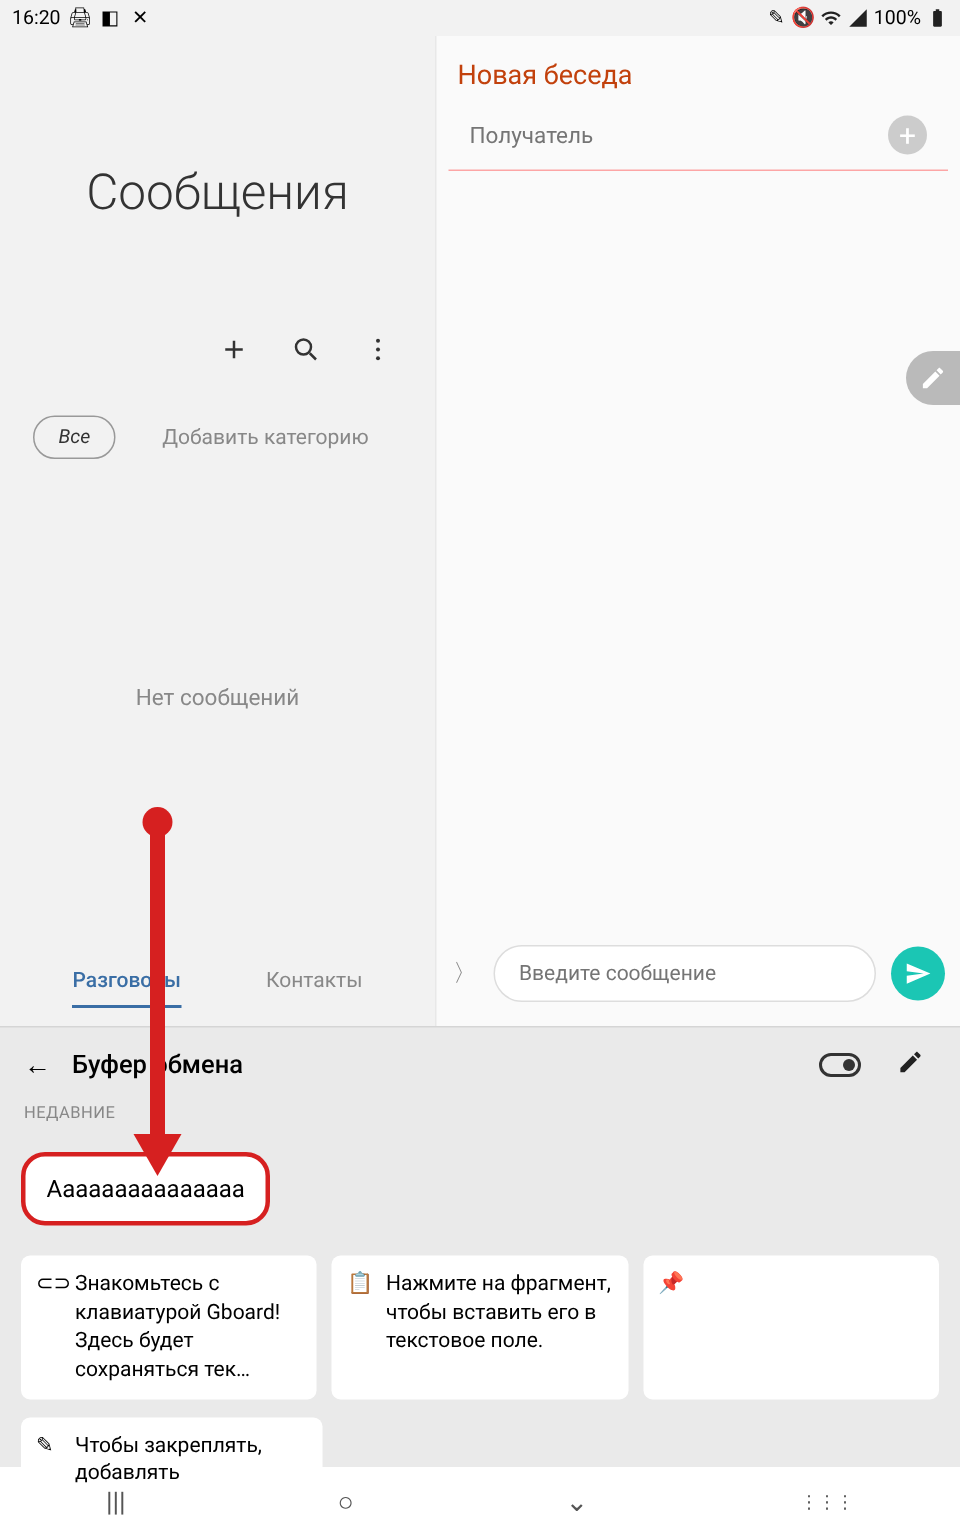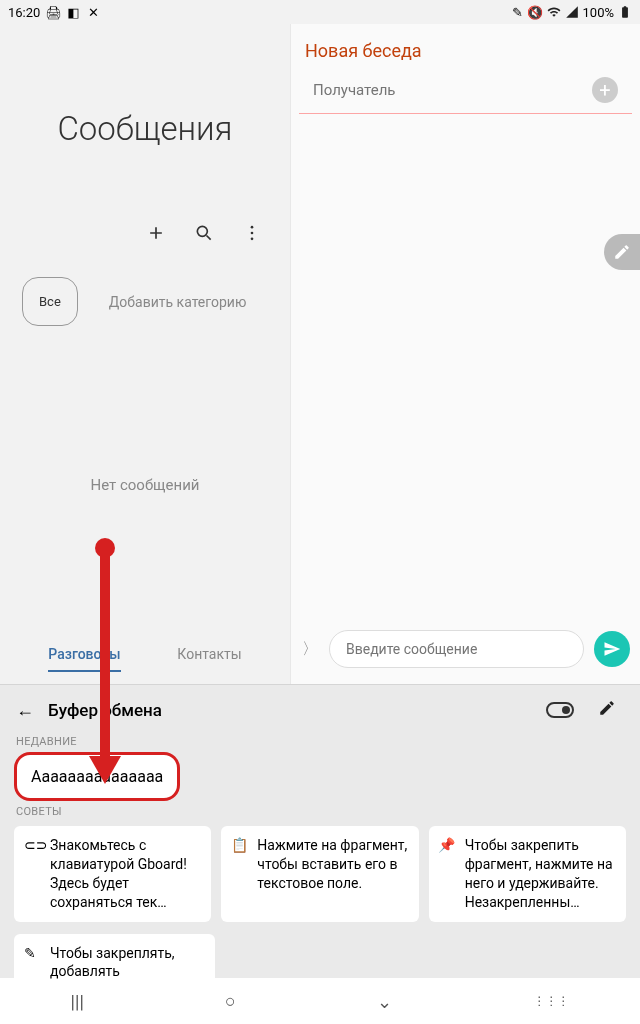--- a/index.html
+++ b/index.html
@@ -15,21 +15,21 @@
     .main { display: flex; height: 660px; }
     .left-pane { width: 290px; background: #f2f2f2; display: flex; flex-direction: column; position: relative; }
     .right-pane { flex: 1; background: #fafafa; display: flex; flex-direction: column; position: relative; border-left: 1px solid #e8e8e8; }
     
     .app-title { font-size: 33px; font-weight: 300; color: #333; text-align: center; margin-top: 85px; }
     
     .toolbar { display: flex; justify-content: flex-end; gap: 28px; padding: 0 28px; margin-top: 75px; }
     .toolbar .ic { width: 20px; height: 20px; display: flex; justify-content: center; align-items: center; color: #555; }
     
     .tag-row { display: flex; align-items: center; gap: 20px; padding: 0 22px; margin-top: 34px; }
-    .chip { border: 1px solid #999; border-radius: 16px; padding: 16px 16px; font-size: 13px; background: transparent; color: #333; }
+    .chip { border: 1px solid #999; border-radius: 16px; padding: 6px 16px; font-size: 13px; background: transparent; color: #333; font-style: italic; }
     .add-cat { font-size: 14px; color: #888; margin-left: 11px; }
     
     .empty-msg { text-align: center; margin-top: 150px; color: #888; font-size: 15px; }
     
     .bottom-tabs { position: absolute; bottom: 12px; left: 0; right: 0; display: flex; justify-content: space-around; padding: 0 20px; font-size: 14px; }
     .tab { color: #888; padding: 8px 0; }
     .tab.active { color: #3a6ea5; border-bottom: 2px solid #3a6ea5; font-weight: 500; }
     
     
     .conv-title { font-size: 18px; padding: 16px 14px 6px; color: #c2410c; }
@@ -48,21 +48,21 @@
     .clipboard { background: #eaeaea; height: 294px; padding: 10px 8px; border-top: 1px solid #d5d5d5; }
     .clip-head { display: flex; align-items: center; gap: 14px; padding: 4px 8px 10px; justify-content: space-between; }
     .clip-head-left { display: flex; align-items: center; gap: 14px; }
     .clip-title { font-size: 17px; font-weight: 500; }
     .clip-actions { display: flex; gap: 24px; align-items: center; padding-right: 8px; }
     .toggle { width: 28px; height: 16px; border: 2px solid #333; border-radius: 10px; position: relative; }
     .toggle::after { content: ''; position: absolute; right: 2px; top: 2px; width: 8px; height: 8px; border-radius: 50%; background: #333; }
     
     .sect-label { font-size: 11px; color: #888; padding: 4px 8px; letter-spacing: 0.3px; }
     
-    .recent-chip { background: #fff; border-radius: 16px; padding: 12px 14px; font-size: 16px; display: inline-block; margin: 0 6px; position: relative; }
+    .recent-chip { background: #fff; border-radius: 16px; padding: 12px 14px; font-size: 16px; display: inline-block; margin: 16px 6px; position: relative; }
     .highlight-box { border: 3px solid #d62020; }
     
     .tips-grid { display: flex; gap: 10px; padding: 4px 6px; }
     .tip-card { background: #fff; border-radius: 6px; padding: 10px 10px; font-size: 14px; line-height: 1.35; flex: 1; display: flex; gap: 8px; }
     .tip-card .ti { width: 18px; flex-shrink: 0; font-size: 14px; }
     .tip-card.solo { width: calc(33.33% - 7px); margin: 8px 6px 0; }
     
     
     .navbar { height: 46px; background: #fff; display: flex; justify-content: space-around; align-items: center; }
     .nav-ic { color: #555; font-size: 18px; }
@@ -172,34 +172,32 @@
     </div>
     <div class="clip-actions">
       <span class="toggle"></span>
       <span><svg viewBox="0 0 24 24" style="width:18px;height:18px">
             <path fill="#222" d="M3 17.25V21h3.75L17.81 9.94l-3.75-3.75L3 17.25zM20.71 7.04c.39-.39.39-1.02 0-1.41l-2.34-2.34c-.39-.39-1.02-.39-1.41 0l-1.83 1.83 3.75 3.75 1.83-1.83z"></path>
           </svg></span>
     </div>
   </div>
   <div class="sect-label">НЕДАВНИЕ</div>
   <div class="recent-chip highlight-box">Ааааааааааааааа</div>
-  <div class="sect-label">СОВЕТЫ</div>
   <div class="tips-grid">
     <div class="tip-card">
       <span class="ti">⊂⊃</span>
       <span style="white-space:pre-line">Знакомьтесь с клавиатурой Gboard!
 Здесь будет сохраняться тек…</span>
     </div>
     <div class="tip-card">
       <span class="ti">📋</span>
       <span>Нажмите на фрагмент, чтобы вставить его в текстовое поле.</span>
     </div>
     <div class="tip-card">
       <span class="ti">📌</span>
-      <span>Чтобы закрепить фрагмент, нажмите на него и удерживайте. Незакрепленны…</span>
     </div>
   </div>
   <div class="tip-card solo">
     <span class="ti">✎</span>
     <span>Чтобы закреплять, добавлять</span>
   </div>
 </div>
 
 <div class="navbar">
   <span class="nav-ic">|||</span>

